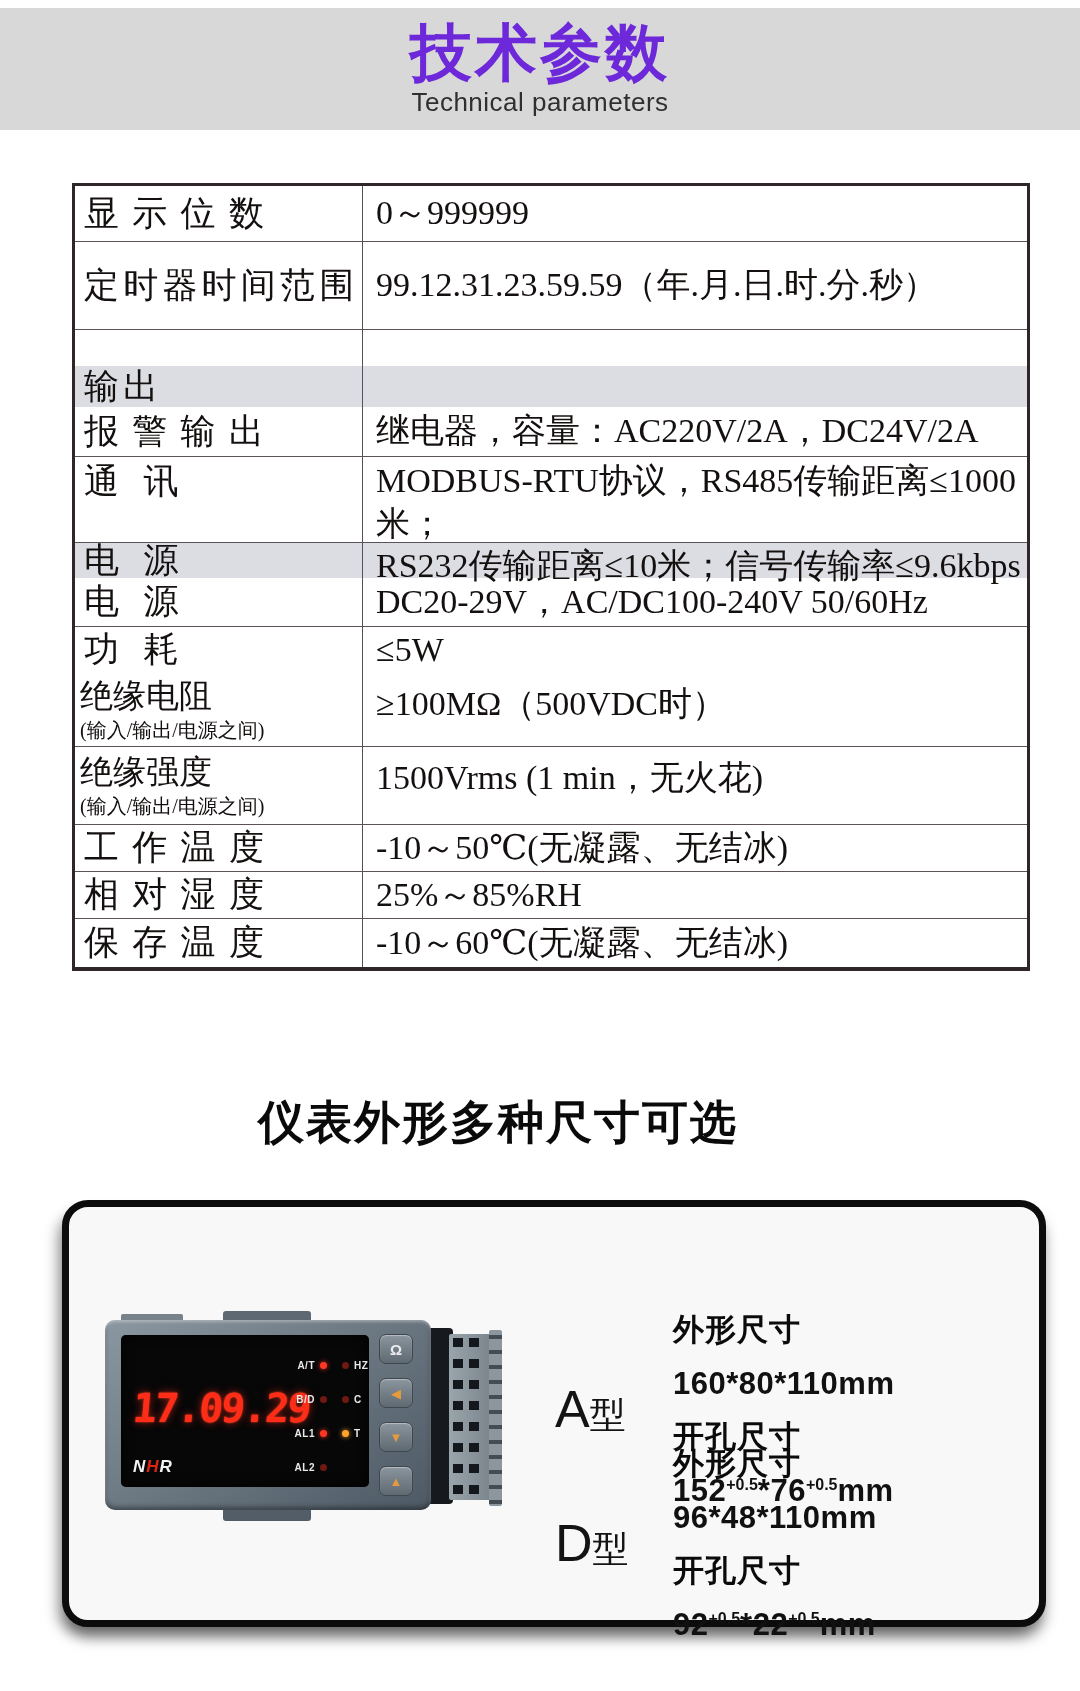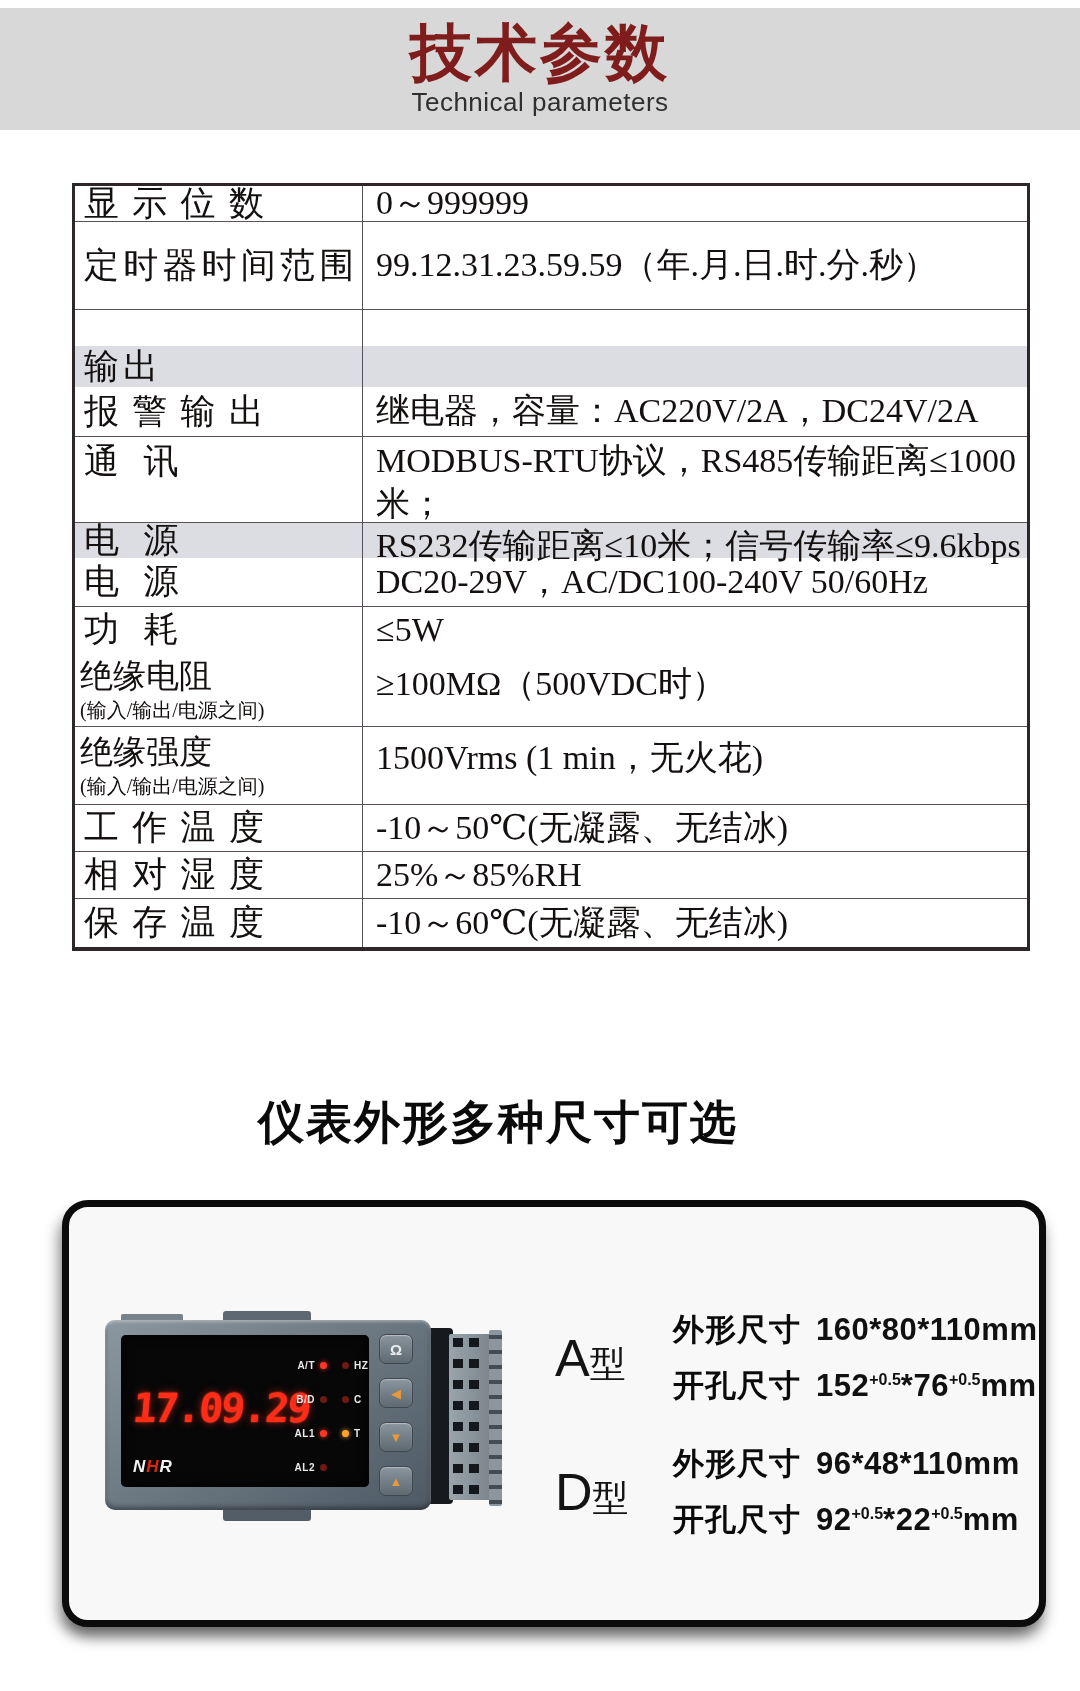--- a/index.html
+++ b/index.html
@@ -6,21 +6,21 @@
   body{
     width:1080px;height:1691px;position:relative;overflow:hidden;
     background:#ffffff;font-family:"Liberation Sans","DejaVu Sans",sans-serif;
   }
   
   .band{
     position:absolute;left:0;top:8px;width:1080px;height:122px;
     background:#d8d8d8;display:flex;flex-direction:column;align-items:center;justify-content:center;
   }
   .band h1{
-    margin:0;font-size:62px;font-weight:700;color:#7f1d1d;letter-spacing:3px;line-height:1.05;
+    margin:0;font-size:62px;font-weight:700;color:#6d28d9;letter-spacing:3px;line-height:1.05;
   }
   .band .sub{
     margin:2px 0 0 0;font-size:26px;color:#2f2f2f;font-weight:400;letter-spacing:.5px;
   }
   
   .spec-table{
     position:absolute;left:72px;top:183px;width:958px;
     border:3px solid #2e2629;border-bottom-width:4px;
     background:#ffffff;box-sizing:border-box;
     font-family:"Liberation Serif","DejaVu Serif",serif;color:#14100f;
@@ -104,37 +104,37 @@
     background:repeating-linear-gradient(180deg,#14181c 0 9px,rgba(0,0,0,0) 9px 21px);}
   .hs-s1{left:348px;} .hs-s2{left:364px;}
   .hs-screws{position:absolute;left:384px;top:19px;width:13px;height:176px;border-radius:2px;
     background:repeating-linear-gradient(180deg,#8d969d 0 5px,#454d54 5px 9px,#8d969d 9px 15px);}
   
   .model-group{position:absolute;left:486px;display:flex;align-items:center;}
   .model-name{width:118px;flex:none;color:#141414;}
   .model-name .letter{font-size:52px;font-weight:400;}
   .model-name .suffix{font-size:36px;font-weight:400;}
   .spec-lines{display:flex;flex-direction:column;gap:14px;}
-  .spec-line{display:flex;align-items:baseline;gap:15px;white-space:nowrap;}
+  .spec-line{display:flex;align-items:baseline;gap:15px;white-space:nowrap;flex-direction:column;}
   .spec-label{font-size:31px;font-weight:700;color:#0b0b0b;letter-spacing:1px;}
   .spec-value{font-size:31px;font-weight:700;color:#111;letter-spacing:.5px;}
   .sup{font-size:16px;font-weight:700;position:relative;top:-11px;letter-spacing:0;}
 </style>
 </head>
 <body>
 
 <div class="band">
   <h1>技术参数</h1>
   <p class="sub">Technical parameters</p>
 </div>
 
 <div class="spec-table">
 
 
-  <div class="trow bb" style="height:36px">
+  <div class="trow bb" style="height:56px">
     <div class="cl">
         <span class="ls2">显示位数</span>
       </div>
     <div class="cr">
         <span>0～999999</span>
       </div>
   </div>
 
   <div class="trow bb" style="height:88px">
     <div class="cl">

